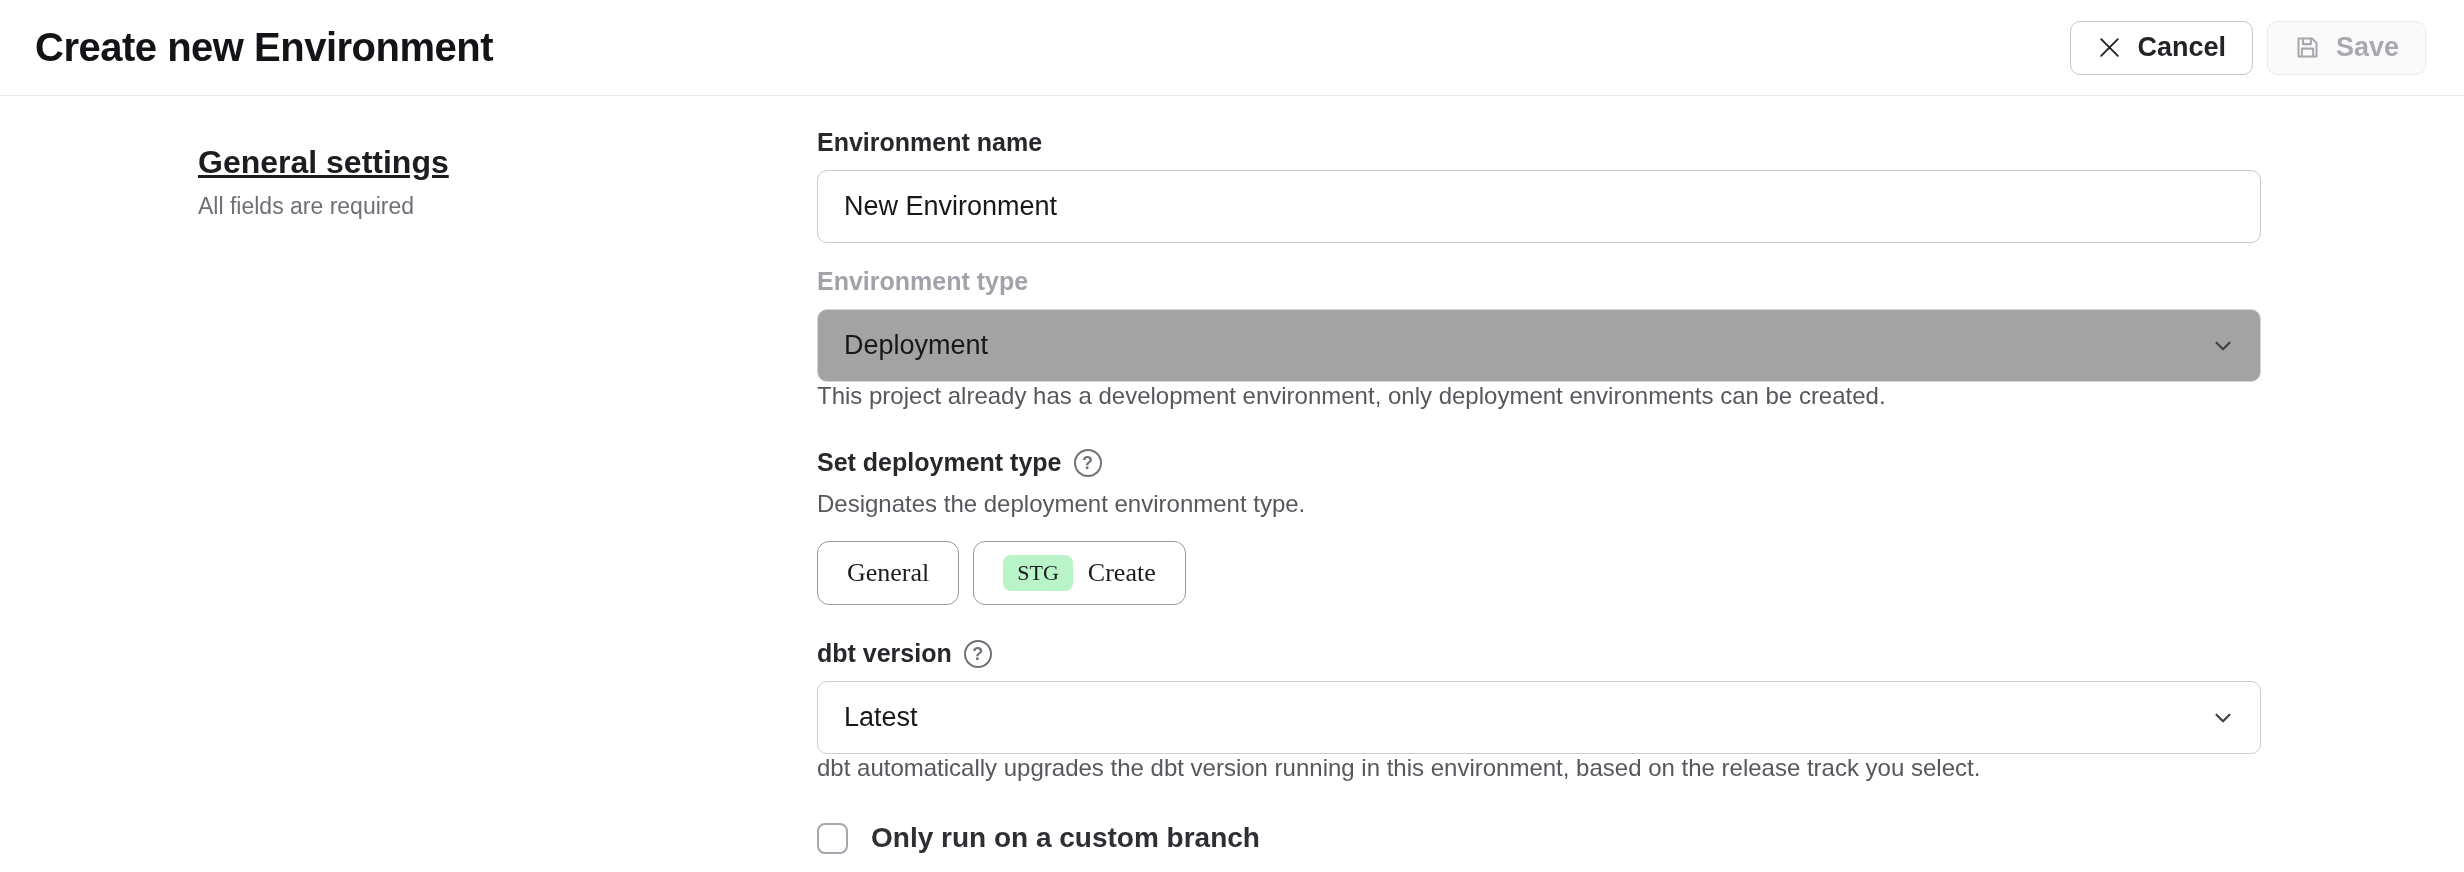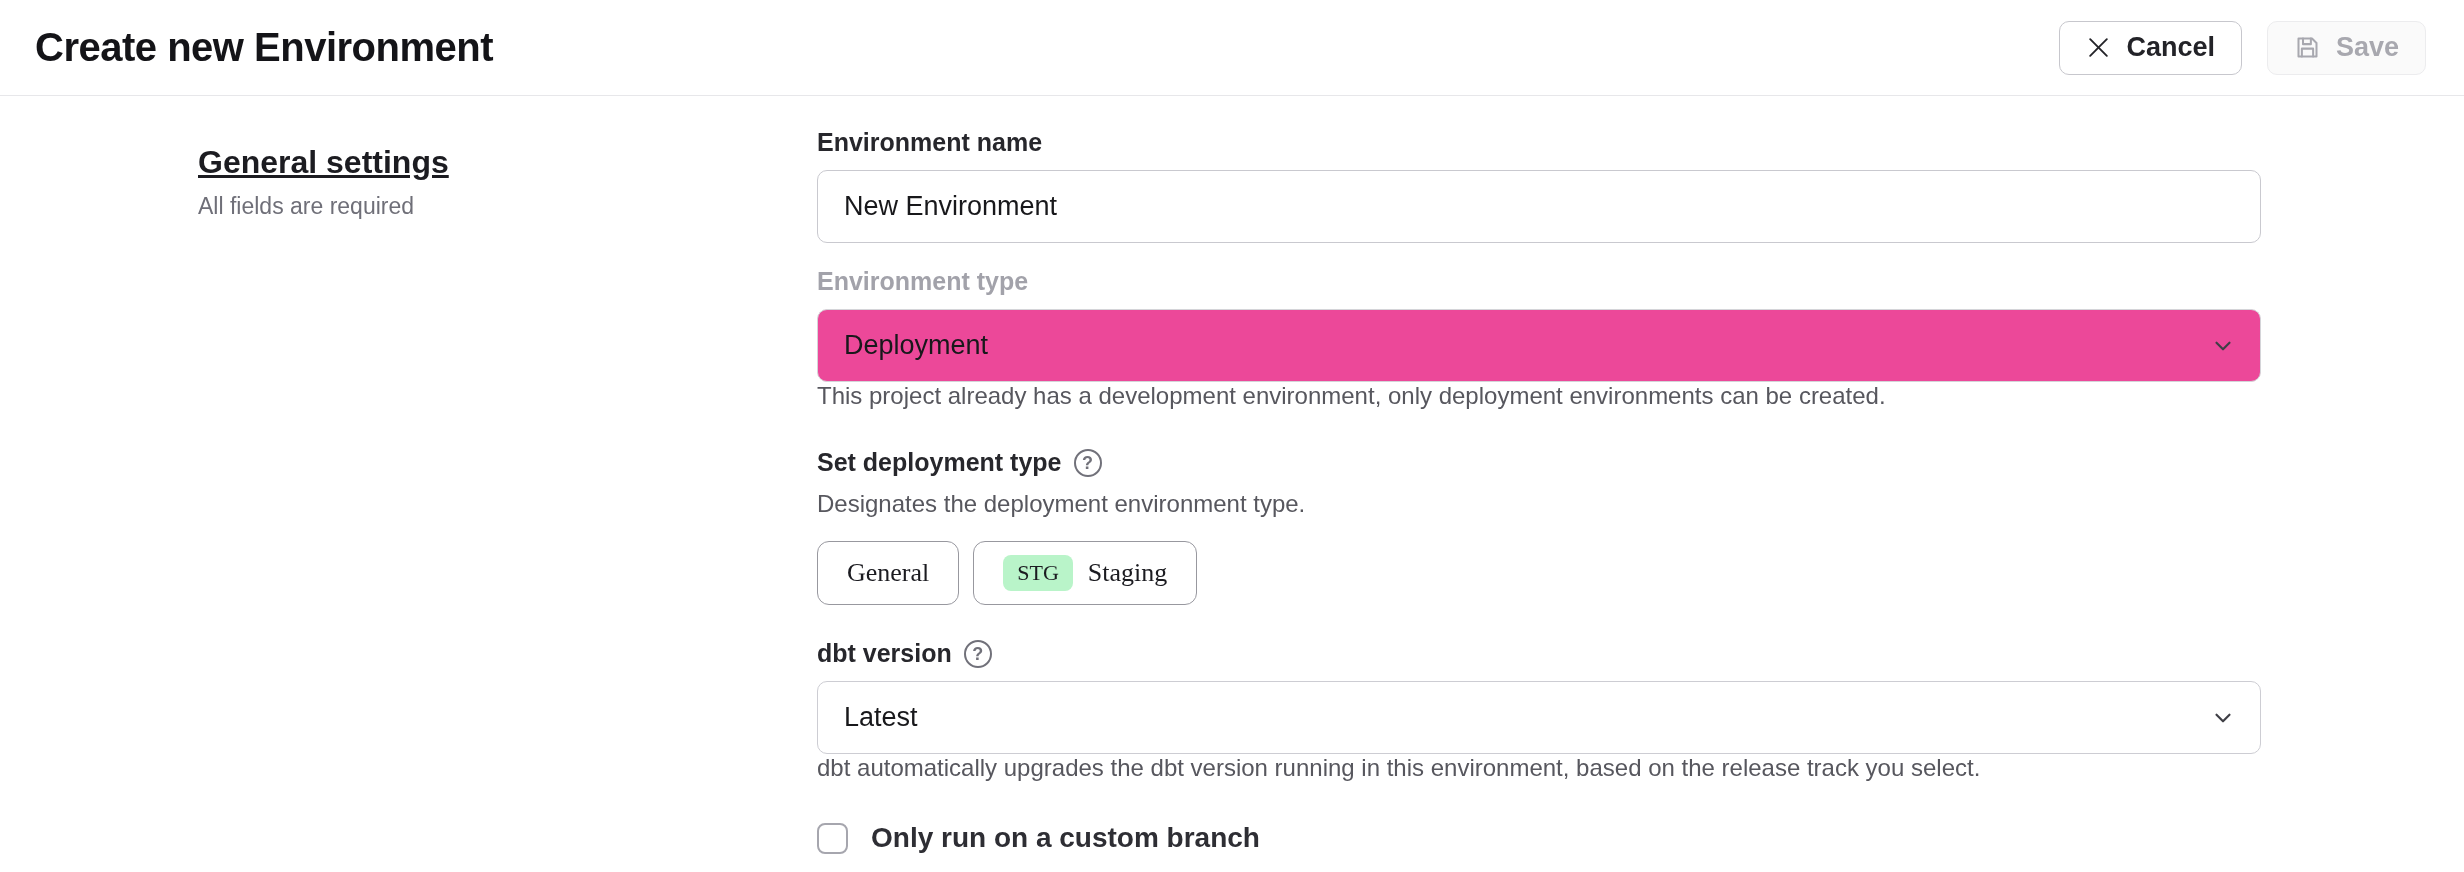--- a/index.html
+++ b/index.html
@@ -15,21 +15,21 @@
   
   .header {
     height: 96px;
     display: flex; align-items: center;
     padding: 0 38px 0 35px;
     border-bottom: 1px solid #e7e7ea;
   }
   .page-title {
     font-size: 40px; font-weight: 700; letter-spacing: -0.5px; color: #141418;
   }
-  .header-actions { margin-left: auto; display: flex; gap: 25px; align-items: center; justify-content: center; }
+  .header-actions { margin-left: auto; display: flex; gap: 14px; align-items: center; justify-content: center; }
   .btn {
     height: 54px; padding: 0 26px;
     border-radius: 10px;
     font-size: 27px; font-weight: 600;
     display: inline-flex; align-items: center; gap: 15px;
     cursor: pointer; font-family: inherit;
   }
   .btn-cancel { background: #ffffff; border: 1px solid #c7c7cd; color: #232328; }
   .btn-save   { background: #fafafa; border: 1px solid #ececee; color: #a8a8af; cursor: default; }
   .icon-x svg, .icon-save svg { display: block; }
@@ -67,21 +67,21 @@
   }
 
   .select {
     width: 100%; height: 73px;
     border: 1px solid #cdcdd3; border-radius: 10px;
     padding: 0 24px 0 26px;
     display: flex; align-items: center;
     font-size: 27px; color: #18181b;
     background: #ffffff; cursor: pointer;
   }
-  .select.disabled { background: #ec4899; border-color: #d4d4d8; cursor: default; }
+  .select.disabled { background: #a3a3a3; border-color: #d4d4d8; cursor: default; }
   .select .chevron { margin-left: auto; display: flex; }
 
   .helper-text { font-size: 24px; color: #57575e; margin-top: 0; }
 
   .block-env-type { margin-top: 24px; }
   .block-deploy-type { margin-top: 38px; }
   .block-dbt-version { margin-top: 34px; }
 
   .segment-row { display: flex; gap: 14px; margin-top: 23px; }
   .seg-btn {
@@ -170,21 +170,21 @@
         <span class="help-icon">?</span>
       </div>
       <div class="helper-text" style="margin-top:0;">Designates the deployment environment type.</div>
 
       <div class="segment-row">
         <button class="seg-btn">
           <span>General</span>
         </button>
         <button class="seg-btn">
           <span class="badge" style="background: rgb(185, 244, 201);">STG</span>
-          <span>Staging</span>
+          <span>Create</span>
         </button>
       </div>
     </div>
 
     <div class="block-dbt-version">
       <div class="field-label">
         <span>dbt version</span>
         <span class="help-icon">?</span>
       </div>
       <div class="select">

